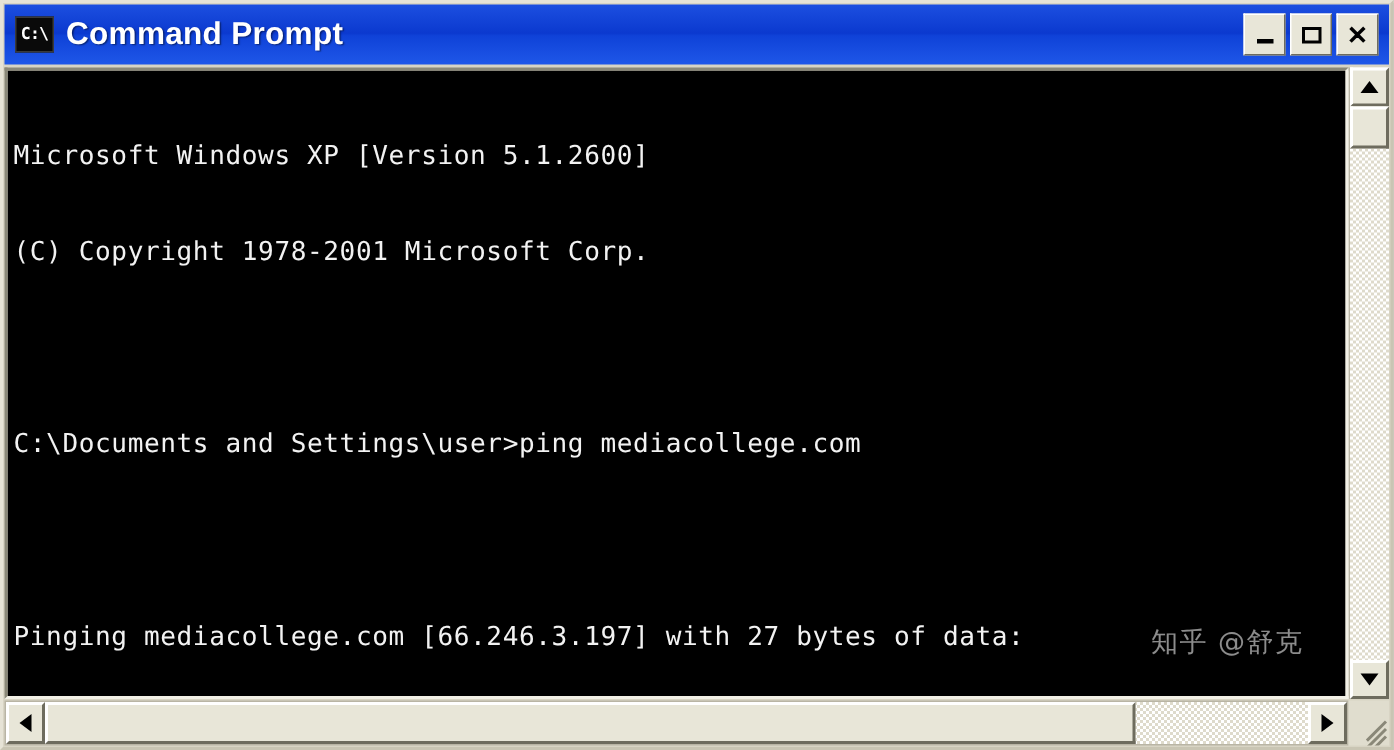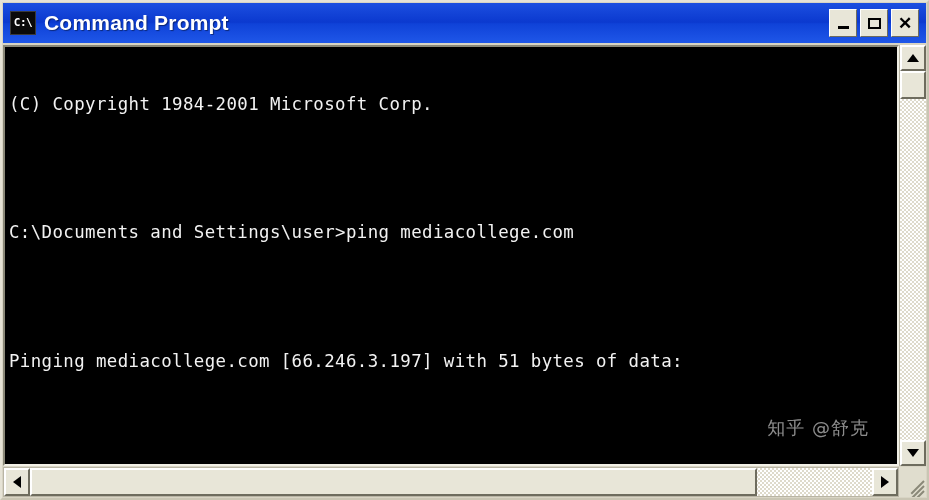--- a/index.html
+++ b/index.html
@@ -280,25 +280,26 @@
       </div>
     </div>
   </div>
 
   <div class="client">
 
     <div class="client-row">
 
       <div class="console-outer">
         <div class="console">
-          <div class="line">(C) Copyright 1984-2001 Microsoft Corp.</div>
+          <div class="line">Microsoft Windows XP [Version 5.1.2600]</div>
+          <div class="line">(C) Copyright 1978-2001 Microsoft Corp.</div>
           <div class="blank"></div>
           <div class="line">C:\Documents and Settings\user&gt;ping mediacollege.com</div>
           <div class="blank"></div>
-          <div class="line">Pinging mediacollege.com [66.246.3.197] with 51 bytes of data:</div>
+          <div class="line">Pinging mediacollege.com [66.246.3.197] with 27 bytes of data:</div>
           
           
           
           
           
           
           
           
           
           

